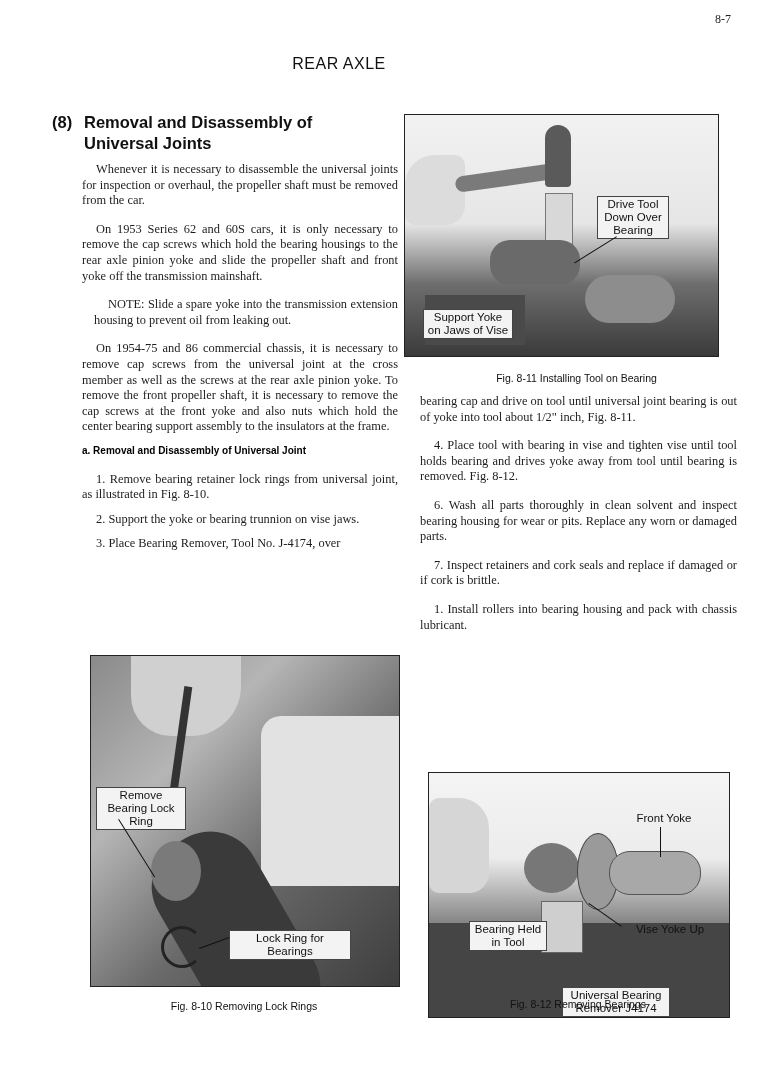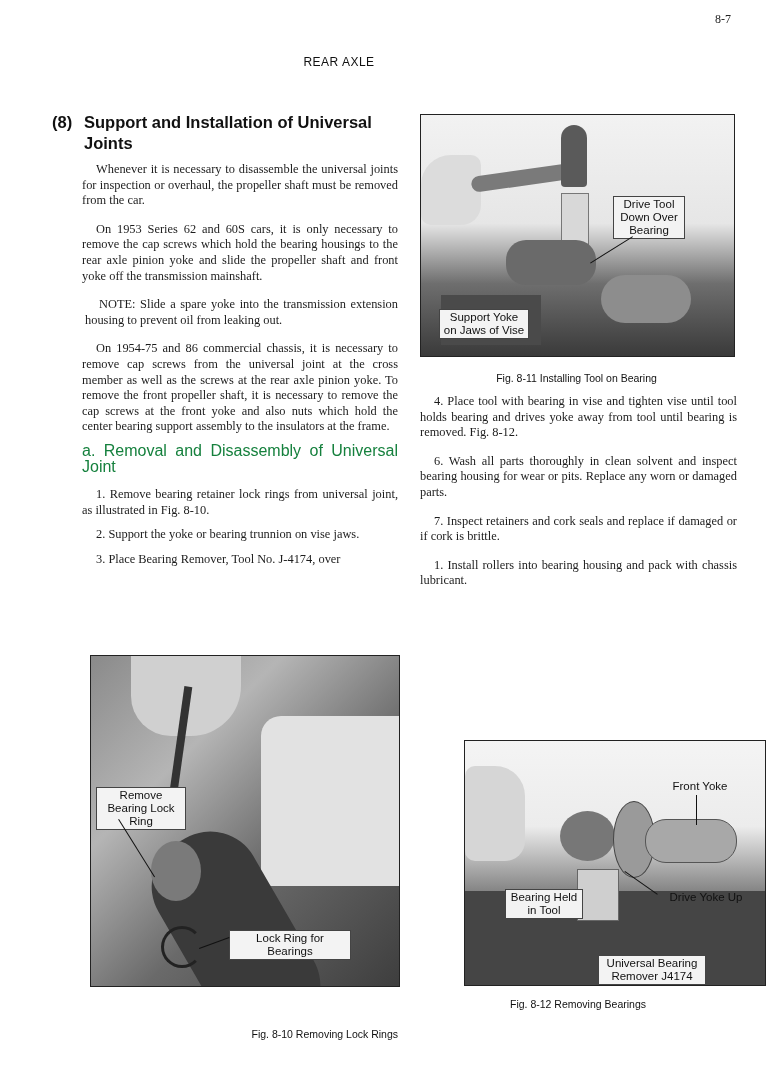--- a/index.html
+++ b/index.html
@@ -1,58 +1,59 @@
 <!DOCTYPE html>
 <html><head>
 <meta charset="utf-8">
 <style>
   html, body { margin: 0; padding: 0; background: #ffffff; }
   body { width: 767px; height: 1073px; position: relative; overflow: hidden; color: #1a1a1a; font-family: "DejaVu Serif", serif; }
   .page-number { position: absolute; top: 12px; right: 36px; font-size: 12px; font-family: "Liberation Serif", serif; color: #222; text-align: right; }
-  .running-head { position: absolute; top: 55px; left: 0; width: 678px; text-align: center; font-family: "Liberation Sans", sans-serif; font-size: 12px; letter-spacing: 0.5px; color: #111; }
+  .running-head { position: absolute; top: 55px; left: 0; width: 678px; text-align: center; font-family: "Liberation Sans", sans-serif; font-size: 16px; letter-spacing: 0.5px; color: #111; }
   .section-heading { position: absolute; top: 112px; left: 52px; width: 320px; font-family: "Liberation Sans", sans-serif; font-weight: bold; font-size: 16.5px; line-height: 21px; color: #111; display: flex; }
   .section-heading .num { width: 32px; flex: none; }
   .col { position: absolute; font-family: "Liberation Serif", serif; font-size: 12.4px; line-height: 15.6px; color: #1c1c1c; text-align: justify; }
   .col-left { top: 162px; left: 82px; width: 316px; }
   .col-right { top: 394px; left: 420px; width: 317px; }
   .col p { margin: 0 0 13px 0; text-indent: 14px; }
-  .col p.note { margin-left: 3px; }
-  .subhead { font-family: "Liberation Sans", sans-serif; font-weight: normal; font-size: 16px; margin: 4px 0 14px 0; color: #15803d; text-indent: 0 !important; }
+  .col p.note { margin-left: 12px; }
+  .subhead { font-family: "Liberation Sans", sans-serif; font-weight: bold; font-size: 10px; margin: 4px 0 14px 0; color: #000000; text-indent: 0 !important; }
   .figure { position: absolute; border: 1.5px solid #222; overflow: hidden; background: #bdbdbd; }
-  .fig11 { top: 114px; left: 420px; width: 313px; height: 241px; background: linear-gradient(180deg, #f2f2f2 0%, #e6e6e6 45%, #6e6e6e 70%, #3a3a3a 100%); }
+  .fig11 { top: 114px; left: 404px; width: 313px; height: 241px; background: linear-gradient(180deg, #f2f2f2 0%, #e6e6e6 45%, #6e6e6e 70%, #3a3a3a 100%); }
   .fig10 { top: 655px; left: 90px; width: 308px; height: 330px; background: linear-gradient(135deg, #8a8a8a 0%, #b5b5b5 30%, #6a6a6a 60%, #3e3e3e 100%); }
-  .fig12 { top: 740px; left: 428px; width: 300px; height: 244px; background: linear-gradient(180deg, #f4f4f4 0%, #ececec 35%, #777 65%, #3d3d3d 100%); margin-left: 36px; }
+  .fig12 { top: 772px; left: 428px; width: 300px; height: 244px; background: linear-gradient(180deg, #f4f4f4 0%, #ececec 35%, #777 65%, #3d3d3d 100%); }
   .fig-shape { position: absolute; }
   .label-box { position: absolute; background: #f3f3f3; font-family: "Liberation Sans", sans-serif; font-size: 11.5px; line-height: 13px; color: #111; padding: 1px 3px; text-align: center; border: 1px solid #444; }
   .leader { position: absolute; height: 1px; background: #111; transform-origin: 0 0; }
   .caption { position: absolute; font-family: "Liberation Sans", sans-serif; font-size: 10.5px; color: #111; text-align: center; }
 </style>
 </head>
 <body>
 
 <div class="page-number">8-7</div>
 <div class="running-head">REAR AXLE</div>
 
 <div class="section-heading">
   <span class="num">(8)</span>
-  <span>Support and Installation of Universal Joints</span>
+  <span>Removal and Disassembly of Universal Joints</span>
 </div>
 
 <div class="col col-left">
   <p>Whenever it is necessary to disassemble the universal joints for inspection or overhaul, the propeller shaft must be removed from the car.</p>
   <p>On 1953 Series 62 and 60S cars, it is only necessary to remove the cap screws which hold the bearing housings to the rear axle pinion yoke and slide the propeller shaft and front yoke off the transmission mainshaft.</p>
   <p class="note">NOTE: Slide a spare yoke into the transmission extension housing to prevent oil from leaking out.</p>
   <p style="margin-bottom:8px">On 1954-75 and 86 commercial chassis, it is necessary to remove cap screws from the universal joint at the cross member as well as the screws at the rear axle pinion yoke. To remove the front propeller shaft, it is necessary to remove the cap screws at the front yoke and also nuts which hold the center bearing support assembly to the insulators at the frame.</p>
   <p class="subhead">a. Removal and Disassembly of Universal Joint</p>
   <p style="margin-bottom:9px">1. Remove bearing retainer lock rings from universal joint, as illustrated in Fig. 8-10.</p>
   <p style="margin-bottom:9px">2. Support the yoke or bearing trunnion on vise jaws.</p>
   <p>3. Place Bearing Remover, Tool No. J-4174, over</p>
 </div>
 
 <div class="col col-right">
+  <p style="text-indent:0">bearing cap and drive on tool until universal joint bearing is out of yoke into tool about 1/2" inch, Fig. 8-11.</p>
   <p>4. Place tool with bearing in vise and tighten vise until tool holds bearing and drives yoke away from tool until bearing is removed. Fig. 8-12.</p>
   <p>6. Wash all parts thoroughly in clean solvent and inspect bearing housing for wear or pits. Replace any worn or damaged parts.</p>
   <p style="">7. Inspect retainers and cork seals and replace if damaged or if cork is brittle.</p>
   <p>1. Install rollers into bearing housing and pack with chassis lubricant.</p>
 </div>
 
 <div class="figure fig11">
   <div class="fig-shape" style="left:0;top:40px;width:60px;height:70px;background:#dcdcdc;border-radius:30px 10px 20px 10px;"></div>
   <div class="fig-shape" style="left:50px;top:55px;width:100px;height:16px;background:#7a7a7a;border-radius:8px;transform:rotate(-8deg);"></div>
   <div class="fig-shape" style="left:140px;top:10px;width:26px;height:62px;background:#5a5a5a;border-radius:13px 13px 4px 4px;"></div>
@@ -71,29 +72,29 @@
   <div class="fig-shape" style="left:170px;top:60px;width:138px;height:170px;background:#e2e2e2;border-radius:20px 0 0 10px;"></div>
   <div class="fig-shape" style="left:85px;top:30px;width:8px;height:120px;background:#333;transform:rotate(8deg);"></div>
   <div class="fig-shape" style="left:90px;top:170px;width:110px;height:220px;background:#3a3a3a;border-radius:50px;transform:rotate(-30deg);"></div>
   <div class="fig-shape" style="left:60px;top:185px;width:50px;height:60px;background:#7a7a7a;border-radius:50%;"></div>
   <div class="fig-shape" style="left:70px;top:270px;width:36px;height:36px;border:3px solid #222;border-radius:50%;border-right-color:transparent;"></div>
   <div class="label-box" style="left:5px;top:131px;width:82px;">Remove Bearing Lock Ring</div>
   <div class="leader" style="left:28px;top:163px;width:68px;transform:rotate(58deg);"></div>
   <div class="label-box" style="left:138px;top:274px;width:114px;">Lock Ring for Bearings</div>
   <div class="leader" style="left:108px;top:292px;width:32px;transform:rotate(-20deg);"></div>
 </div>
-<div class="caption" style="top:1028px;left:90px;width:308px;text-align:right;">Fig. 8-10  Removing Lock Rings</div>
+<div class="caption" style="top:1000px;left:90px;width:308px;">Fig. 8-10  Removing Lock Rings</div>
 
 <div class="figure fig12">
   <div class="fig-shape" style="left:0;top:25px;width:60px;height:95px;background:#d6d6d6;border-radius:10px 30px 20px 10px;"></div>
   <div class="fig-shape" style="left:95px;top:70px;width:55px;height:50px;background:#777;border-radius:50%;"></div>
   <div class="fig-shape" style="left:148px;top:60px;width:40px;height:75px;background:#9a9a9a;border-radius:50%;border:1px solid #444;"></div>
   <div class="fig-shape" style="left:180px;top:78px;width:90px;height:42px;background:#a8a8a8;border-radius:21px;border:1px solid #555;"></div>
   <div class="fig-shape" style="left:0;top:150px;width:300px;height:94px;background:#454545;"></div>
   <div class="fig-shape" style="left:112px;top:128px;width:40px;height:50px;background:#cfcfcf;border:1px solid #666;"></div>
   <div class="label-box" style="left:200px;top:38px;width:64px;background:transparent;border:none;">Front Yoke</div>
   <div class="leader" style="left:232px;top:54px;width:30px;transform:rotate(90deg);"></div>
   <div class="label-box" style="left:40px;top:148px;width:70px;">Bearing Held in Tool</div>
-  <div class="label-box" style="left:196px;top:149px;width:84px;background:transparent;border:none;color:#111;">Drive Yoke Up</div>
+  <div class="label-box" style="left:196px;top:149px;width:84px;background:transparent;border:none;color:#111;">Vise Yoke Up</div>
   <div class="leader" style="left:160px;top:130px;width:40px;transform:rotate(35deg);"></div>
   <div class="label-box" style="left:133px;top:214px;width:100px;">Universal Bearing Remover J4174</div>
 </div>
 <div class="caption" style="top:998px;left:428px;width:300px;">Fig. 8-12  Removing Bearings</div>
 
 </body></html>

